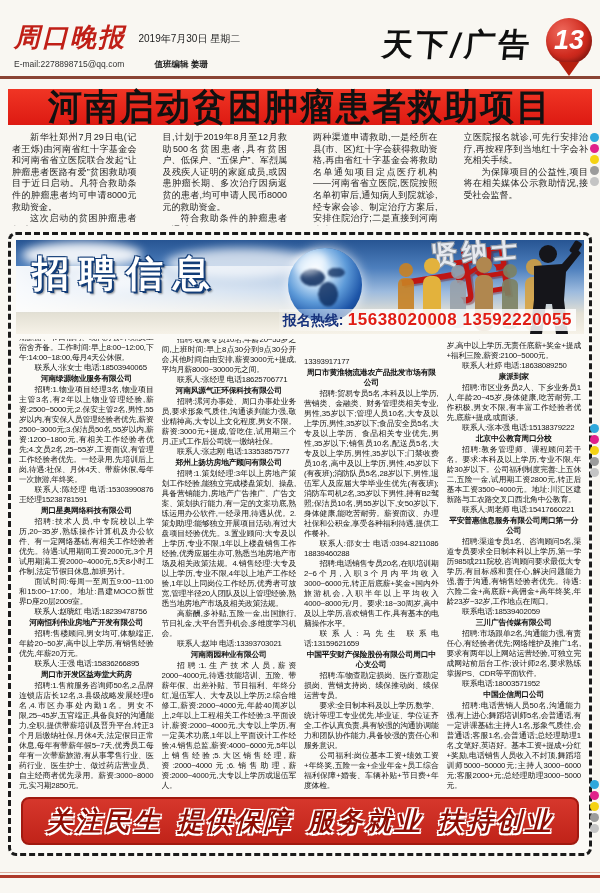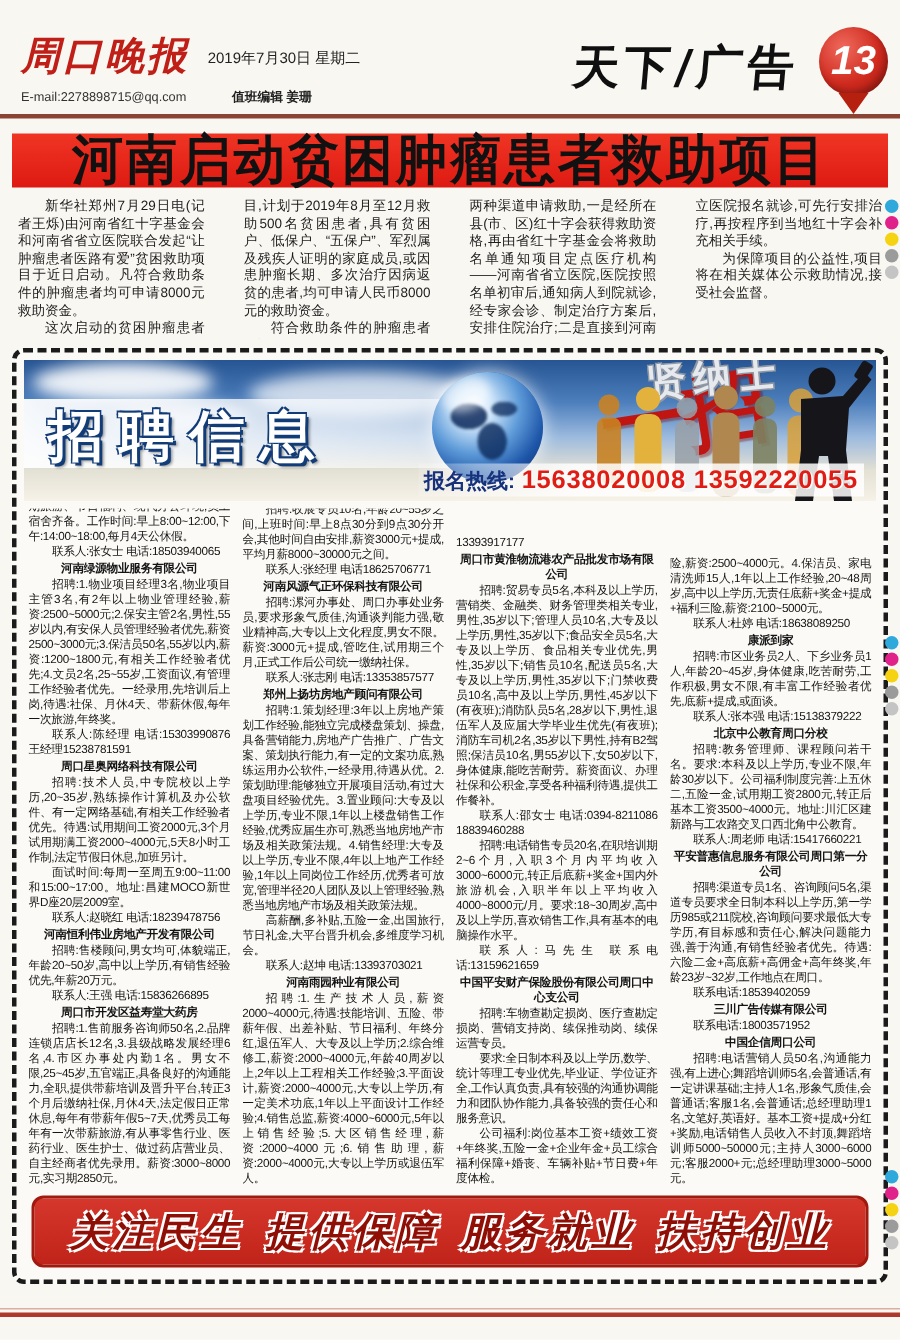--- a/index.html
+++ b/index.html
@@ -41,21 +41,21 @@
 
   
   .banner{position:relative;height:94px;margin:1px;overflow:hidden;
           background:linear-gradient(180deg,#275593 0%,#4d7fbd 30%,#9dbbde 55%,#e3e0d4 78%,#f6f2e8 100%);}
   .cloud{position:absolute;background:rgba(255,255,255,.9);border-radius:50%;filter:blur(5px);}
   .c1{width:120px;height:26px;left:6px;top:2px;}
   .c2{width:150px;height:30px;left:150px;top:8px;opacity:.8;}
   .c3{width:90px;height:22px;left:60px;top:28px;opacity:.7;}
   .recruit-strip{position:absolute;left:-8px;top:26px;width:300px;height:46px;
           background:linear-gradient(90deg,rgba(255,255,255,.95),rgba(255,255,255,.5));transform:skewX(-6deg);}
-  .recruit-title{position:absolute;left:16px;top:26px;font-size:37px;font-weight:900;color:#fff;letter-spacing:10px;
+  .recruit-title{position:absolute;left:16px;top:9px;font-size:37px;font-weight:900;color:#fff;letter-spacing:10px;
           text-shadow:2px 2px 0 #123c77,-1px -1px 0 #123c77,1px -1px 0 #123c77,-1px 1px 0 #123c77,3px 3px 2px rgba(0,0,0,.4);}
   .globe{position:absolute;left:272px;top:8px;width:74px;height:74px;border-radius:50%;
           background:radial-gradient(circle at 38% 32%,#ffffff 0%,#cfe6fa 18%,#5d9ad8 45%,#1d55a8 70%,#0a2a5e 100%);
           box-shadow:0 0 12px rgba(255,255,255,.8);}
   .globe::before{content:"";position:absolute;inset:6px;border-radius:50%;filter:blur(1px);background:
           radial-gradient(ellipse 20px 14px at 30% 38%,rgba(10,40,90,.85) 60%,transparent 62%),
           radial-gradient(ellipse 16px 20px at 55% 65%,rgba(10,40,90,.8) 60%,transparent 62%),
           radial-gradient(ellipse 14px 8px at 68% 30%,rgba(10,40,90,.75) 60%,transparent 62%);}
   .globe::after{content:"";position:absolute;left:8%;top:6%;width:45%;height:30%;border-radius:50%;
           background:rgba(255,255,255,.55);filter:blur(3px);transform:rotate(-20deg);}
@@ -236,20 +236,21 @@
           <div class="ad-company">康派到家</div>
           <div class="ad-p">招聘:市区业务员2人、下乡业务员1人,年龄20~45岁,身体健康,吃苦耐劳,工作积极,男女不限,有丰富工作经验者优先,底薪+提成,或面谈。</div>
           <div class="ad-p">联系人:张本强 电话:15138379222</div>
           <div class="ad-company">北京中公教育周口分校</div>
           <div class="ad-p">招聘:教务管理师、课程顾问若干名。要求:本科及以上学历,专业不限,年龄30岁以下。公司福利制度完善:上五休二,五险一金,试用期工资2800元,转正后基本工资3500~4000元。地址:川汇区建新路与工农路交叉口西北角中公教育。</div>
           <div class="ad-p">联系人:周老师 电话:15417660221</div>
           <div class="ad-company">平安普惠信息服务有限公司周口第一分公司</div>
           <div class="ad-p">招聘:渠道专员1名、咨询顾问5名,渠道专员要求全日制本科以上学历,第一学历985或211院校,咨询顾问要求最低大专学历,有目标感和责任心,解决问题能力强,善于沟通,有销售经验者优先。待遇:六险二金+高底薪+高佣金+高年终奖,年龄23岁~32岁,工作地点在周口。</div>
           <div class="ad-p">联系电话:18539402059</div>
           <div class="ad-company">三川广告传媒有限公司</div>
+          <div class="ad-p">招聘:市场跟单2名,沟通能力强,有责任心,有经验者优先;网络维护及推广1名,要求有两年以上网站运营经验,可独立完成网站前后台工作;设计师2名,要求熟练掌握PS、CDR等平面软件。</div>
           <div class="ad-p">联系电话:18003571952</div>
           <div class="ad-company">中国企信周口公司</div>
           <div class="ad-p">招聘:电话营销人员50名,沟通能力强,有上进心;舞蹈培训师5名,会普通话,有一定讲课基础;主持人1名,形象气质佳,会普通话;客服1名,会普通话;总经理助理1名,文笔好,英语好。基本工资+提成+分红+奖励,电话销售人员收入不封顶,舞蹈培训师5000~50000元;主持人3000~6000元;客服2000+元;总经理助理3000~5000元。</div>
         </div>
       </div>
 
     <div class="slogan">
         <span class="slogan-word">关注民生</span>
         <span class="slogan-word">提供保障</span>
         <span class="slogan-word">服务就业</span>

